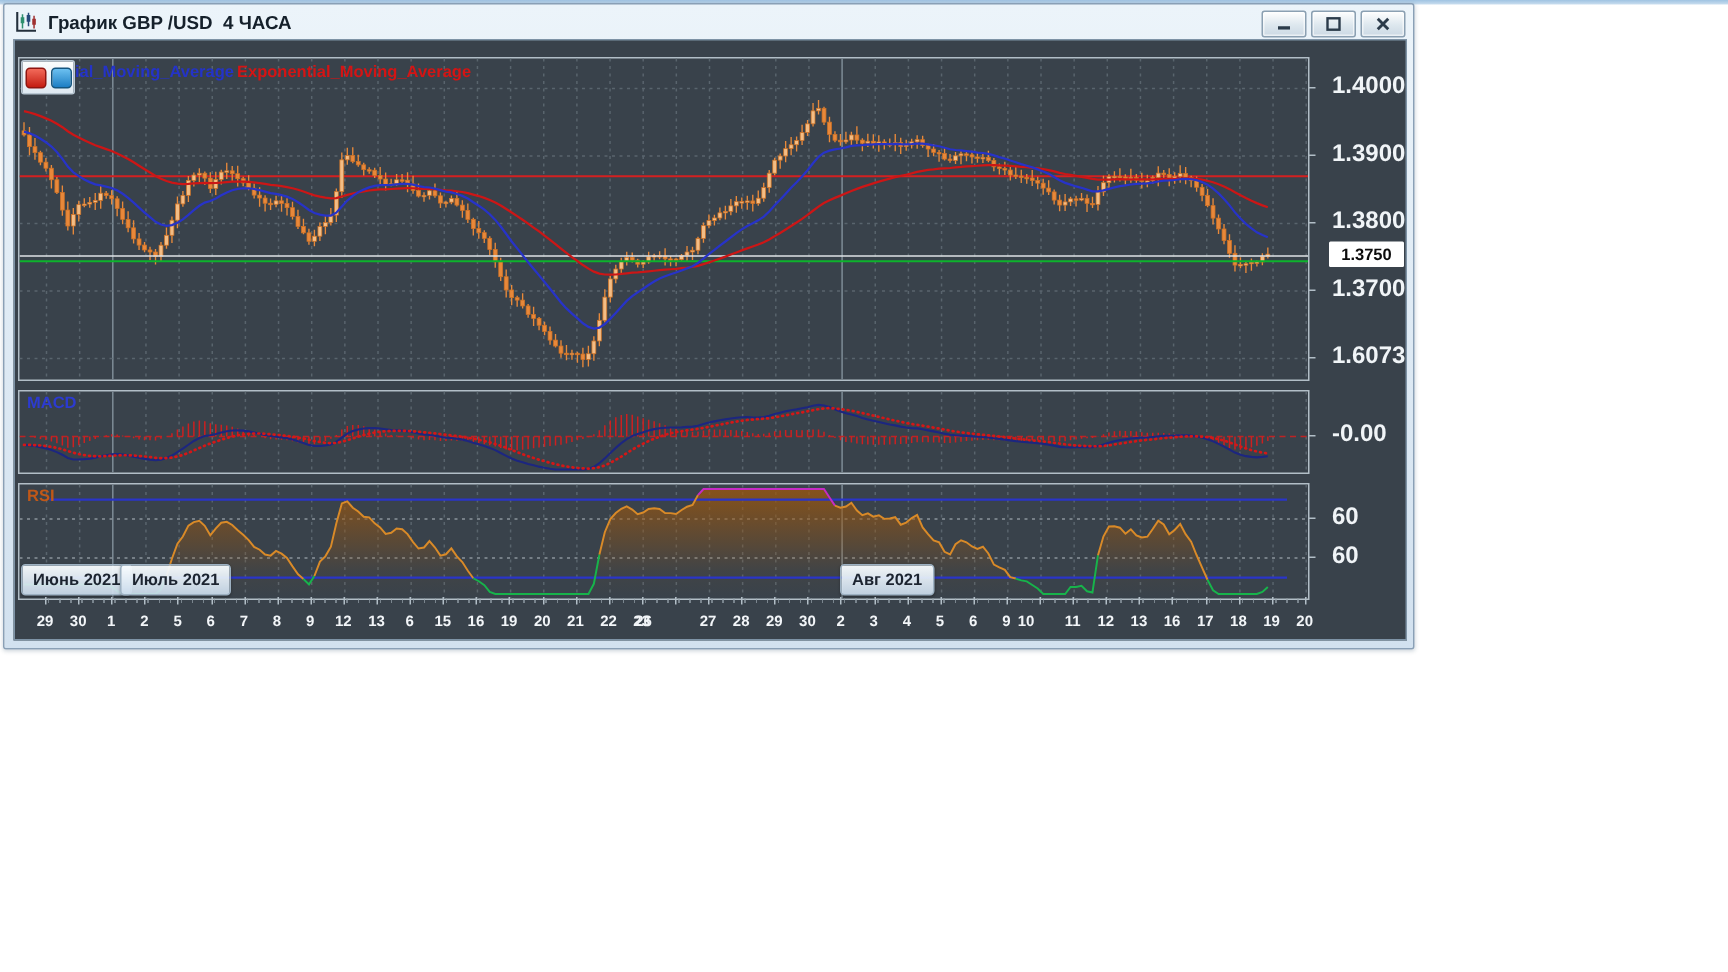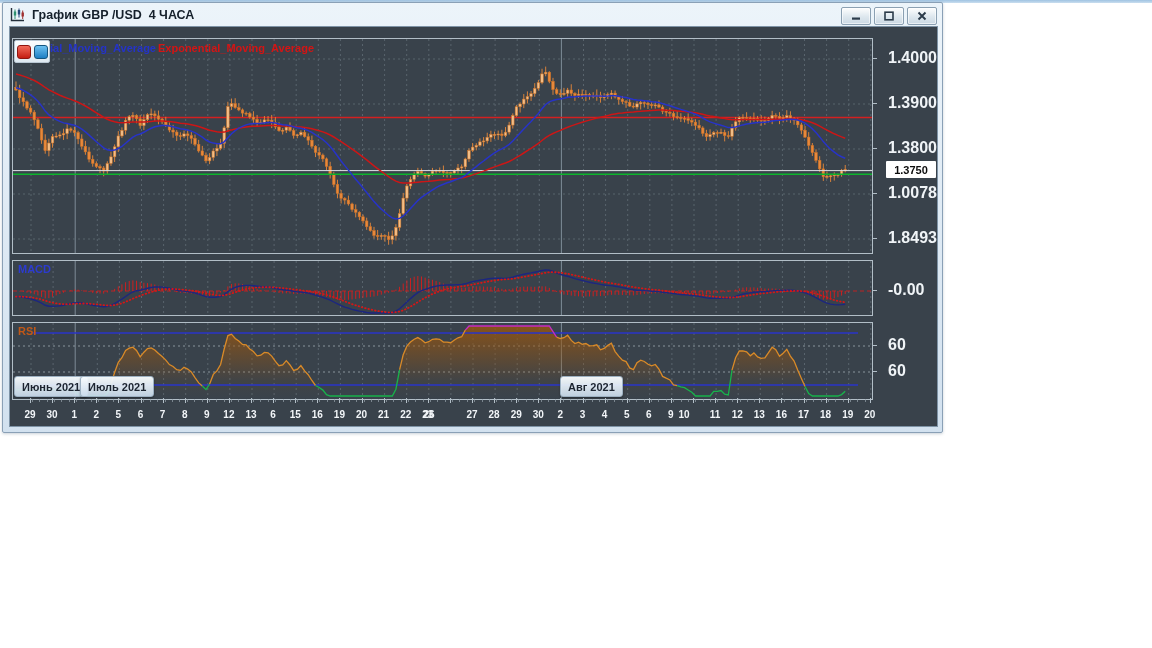--- a/index.html
+++ b/index.html
@@ -955,23 +955,23 @@
     <div class="datebox" id="box-july">Июль 2021</div>
     <div class="datebox" id="box-aug">Авг 2021</div>
 
     <div class="minor-ticks"></div>
   <div class="clabel" style="left: 878px; top: 31px;">1.4000</div>
       <div class="axis-tick" style="left: 862px; top: 31px;"></div>
       <div class="clabel" style="left: 878px; top: 76px;">1.3900</div>
       <div class="axis-tick" style="left: 862px; top: 76px;"></div>
       <div class="clabel" style="left: 878px; top: 121px;">1.3800</div>
       <div class="axis-tick" style="left: 862px; top: 121px;"></div>
-      <div class="clabel" style="left: 878px; top: 166px;">1.0078</div>
+      <div class="clabel" style="left: 878px; top: 166px;">1.3700</div>
       <div class="axis-tick" style="left: 862px; top: 166px;"></div>
-      <div class="clabel" style="left: 878px; top: 211px;">1.8493</div>
+      <div class="clabel" style="left: 878px; top: 211px;">1.6073</div>
       <div class="axis-tick" style="left: 862px; top: 211px;"></div>
       <div class="axis-tick" style="left: 862px; top: 263px;"></div>
       <div class="axis-tick" style="left: 862px; top: 318px;"></div>
       <div class="axis-tick" style="left: 862px; top: 344px;"></div>
       <div class="daylabel" style="left: 20px;">29</div>
       <div class="daytick" style="left: 20px;"></div>
       <div class="daylabel" style="left: 42.1px;">30</div>
       <div class="daytick" style="left: 42.1px;"></div>
       <div class="daylabel" style="left: 64.2px;">1</div>
       <div class="daytick" style="left: 64.2px;"></div>

